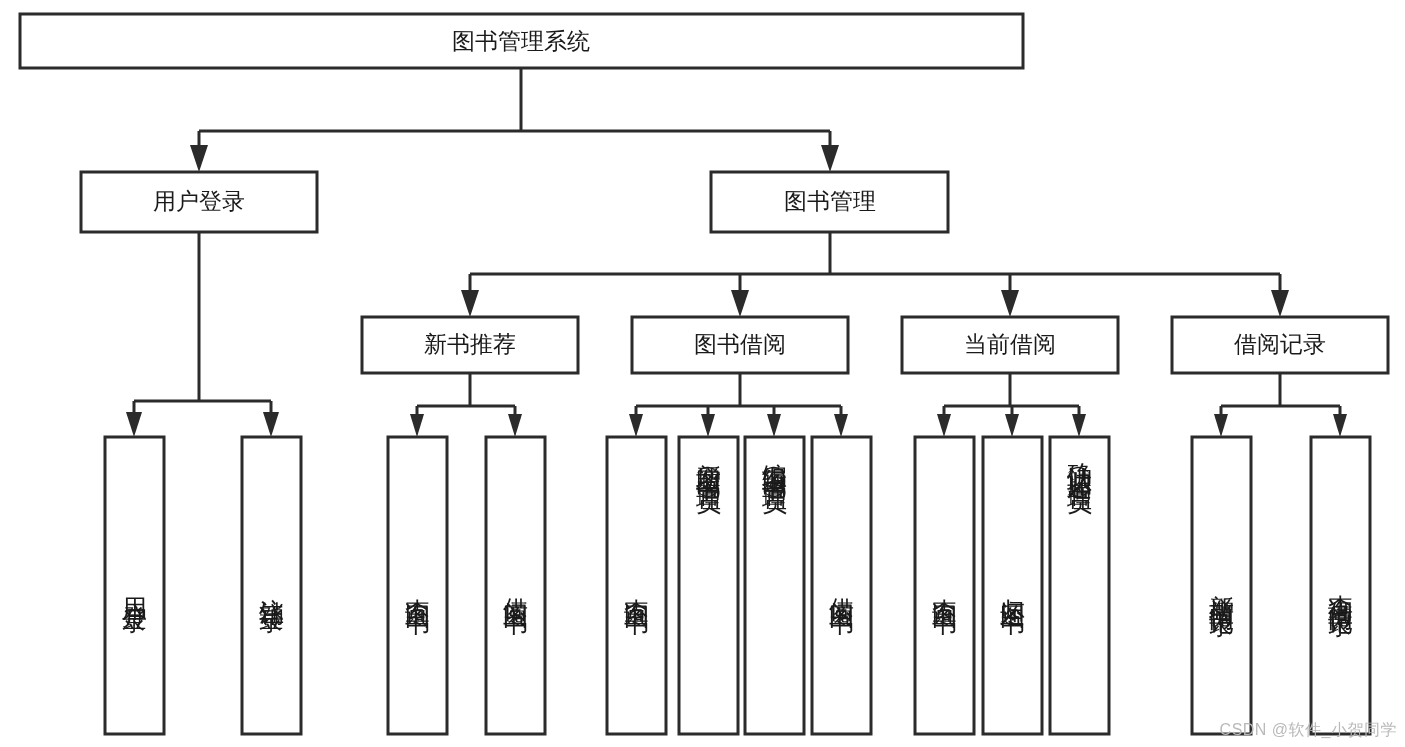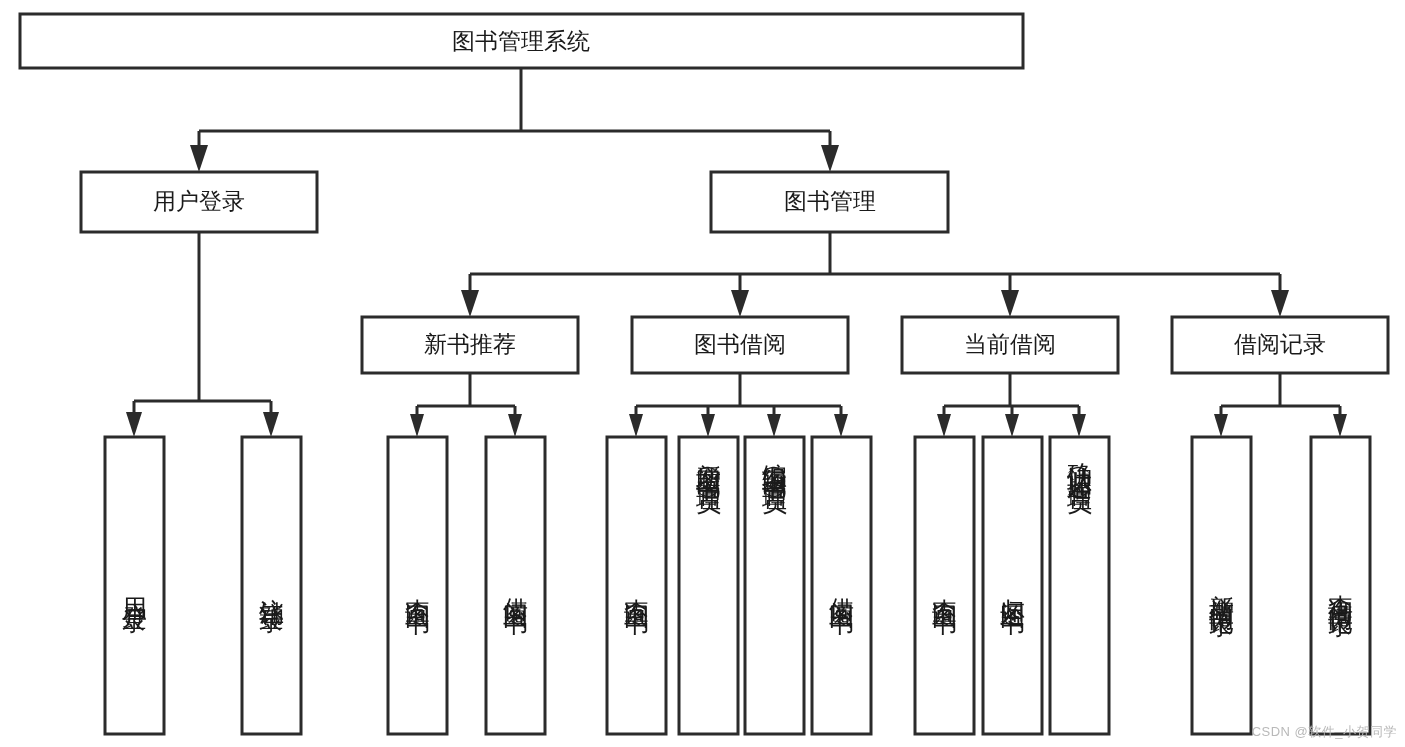--- a/index.html
+++ b/index.html
@@ -52,21 +52,21 @@
   }
   .arrow-head {
     fill: #2b2b2b;
     stroke: none;
   }
   .watermark {
     position: absolute;
     right: 8px;
     bottom: 6px;
     font-family: "Liberation Sans", "DejaVu Sans", sans-serif;
-    font-size: 13px;
+    font-size: 16px;
     color: #b9b9b9;
     white-space: nowrap;
     letter-spacing: 0.5px;
   }
 </style>
 </head>
 <body>
 
 <div id="diagram-root">
   <svg width="1405" height="747" viewBox="0 0 1405 747" xmlns="http://www.w3.org/2000/svg">

